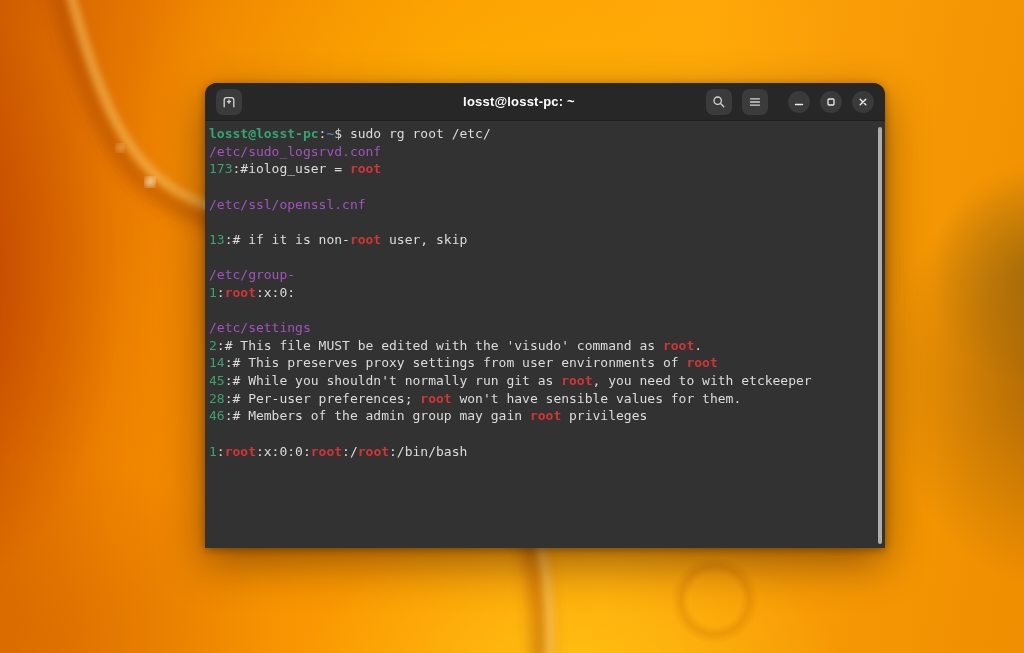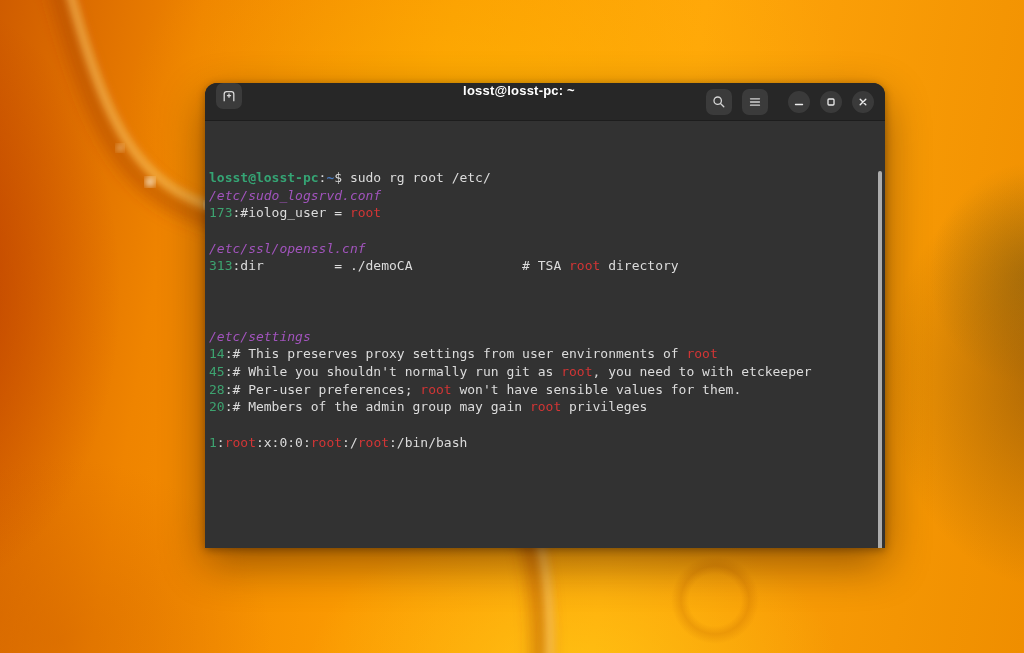--- a/index.html
+++ b/index.html
@@ -27,21 +27,21 @@
     position: absolute; left: 205px; top: 83px;
     width: 680px; height: 465px;
     border-radius: 12px 12px 0 0;
     background: var(--term-bg);
     box-shadow: 0 16px 44px rgba(40,10,0,0.45), 0 2px 8px rgba(0,0,0,0.35);
     overflow: hidden;
   }
   .titlebar {
     height: 38px;
     background: var(--header-bg);
-    display: flex; 
+    display: flex; align-items: center;
     padding: 0 11px;
     box-sizing: border-box;
     border-bottom: 1px solid #1d1d1d;
   }
   .tb-btn {
     width: 26px; height: 26px;
     border-radius: 7px;
     background: #3b3b3b;
     display: flex; align-items: center; justify-content: center;
     flex: 0 0 auto;
@@ -68,31 +68,30 @@
   .gap-lg { margin-left: 10px; }
   
   .screen {
     position: relative;
     height: 427px;
     padding: 4px 10px 0 4px;
     box-sizing: border-box;
     font-family: "DejaVu Sans Mono", "Liberation Mono", monospace;
     font-size: 13px;
     color: var(--fg);
-    margin-top: 44px;
   }
   .tline {
     white-space: pre;
     height: 17.65px;
     line-height: 17.65px;
   }
   .seg-p { color: var(--green); font-weight: bold; }
   .seg-n { color: var(--num); }
-  .seg-d { color: var(--purple); font-style: italic; }
-  .seg-m { color: var(--red); font-weight: normal; }
+  .seg-d { color: var(--purple); }
+  .seg-m { color: var(--red); font-weight: bold; }
   .seg-b { color: var(--blue); font-weight: bold; }
   .seg-f { color: var(--fg); }
   .scrollbar-thumb {
     position: absolute;
     right: 3px; top: 6px; bottom: 4px;
     width: 4px;
     border-radius: 3px;
     background: rgba(195,195,195,0.85);
   }
   svg.glyph { display: block; }
@@ -174,27 +173,30 @@
       </div>
     </div>
   </div>
   <div class="screen">
     <div id="term-lines">
         <div class="tline"><span class="seg-p">losst@losst-pc</span><span class="seg-f">:</span><span class="seg-b">~</span><span class="seg-f">$ sudo rg root /etc/</span></div>
         <div class="tline"><span class="seg-d">/etc/sudo_logsrvd.conf</span></div>
         <div class="tline"><span class="seg-n">173</span><span class="seg-f">:#iolog_user = </span><span class="seg-m">root</span></div>
         <div class="tline"></div>
         <div class="tline"><span class="seg-d">/etc/ssl/openssl.cnf</span></div>
-        <div class="tline"><span class="seg-n">313</span><span class="seg-f">:dir         = ./demoCA              # TSA </span><span class="seg-m">root</span><span class="seg-f"> directory</span></div>
-        <div class="tline"></div>
-        <div class="tline"></div>
+        <div class="tline"></div>
+        <div class="tline"><span class="seg-n">13</span><span class="seg-f">:# if it is non-</span><span class="seg-m">root</span><span class="seg-f"> user, skip</span></div>
+        <div class="tline"></div>
+        <div class="tline"><span class="seg-d">/etc/group-</span></div>
+        <div class="tline"><span class="seg-n">1</span><span class="seg-f">:</span><span class="seg-m">root</span><span class="seg-f">:x:0:</span></div>
         <div class="tline"></div>
         <div class="tline"><span class="seg-d">/etc/settings</span></div>
+        <div class="tline"><span class="seg-n">2</span><span class="seg-f">:# This file MUST be edited with the 'visudo' command as </span><span class="seg-m">root</span><span class="seg-f">.</span></div>
         <div class="tline"><span class="seg-n">14</span><span class="seg-f">:# This preserves proxy settings from user environments of </span><span class="seg-m">root</span></div>
         <div class="tline"><span class="seg-n">45</span><span class="seg-f">:# While you shouldn't normally run git as </span><span class="seg-m">root</span><span class="seg-f">, you need to with etckeeper</span></div>
         <div class="tline"><span class="seg-n">28</span><span class="seg-f">:# Per-user preferences; </span><span class="seg-m">root</span><span class="seg-f"> won't have sensible values for them.</span></div>
-        <div class="tline"><span class="seg-n">20</span><span class="seg-f">:# Members of the admin group may gain </span><span class="seg-m">root</span><span class="seg-f"> privileges</span></div>
+        <div class="tline"><span class="seg-n">46</span><span class="seg-f">:# Members of the admin group may gain </span><span class="seg-m">root</span><span class="seg-f"> privileges</span></div>
         <div class="tline"></div>
         <div class="tline"><span class="seg-n">1</span><span class="seg-f">:</span><span class="seg-m">root</span><span class="seg-f">:x:0:0:</span><span class="seg-m">root</span><span class="seg-f">:/</span><span class="seg-m">root</span><span class="seg-f">:/bin/bash</span></div>
       </div>
     <div class="scrollbar-thumb"></div>
   </div>
 </div>
 
 </body></html>

